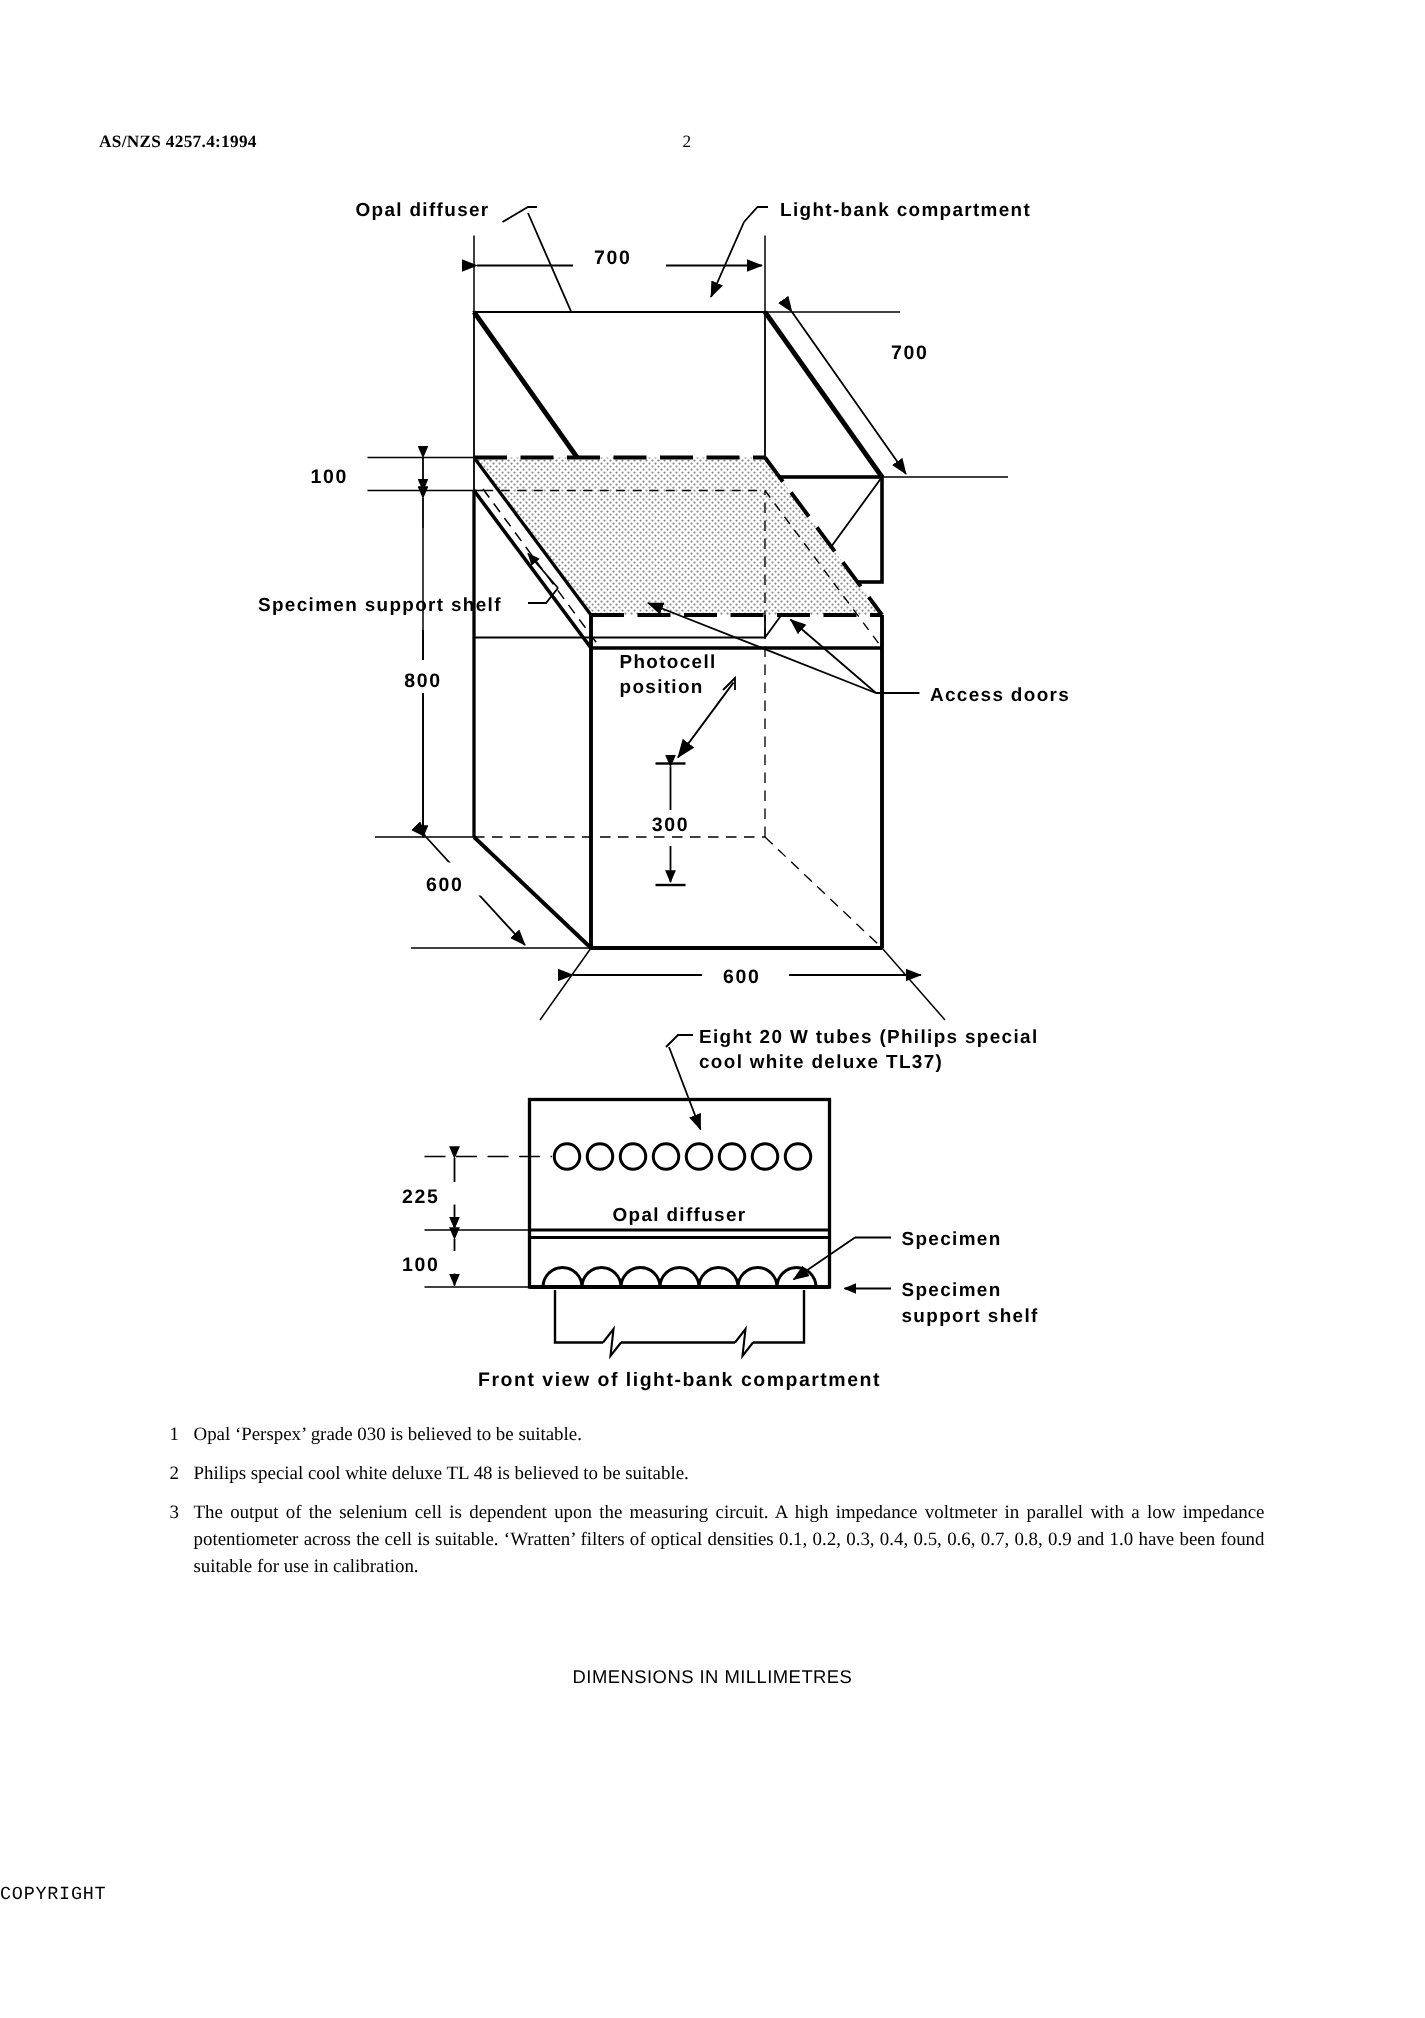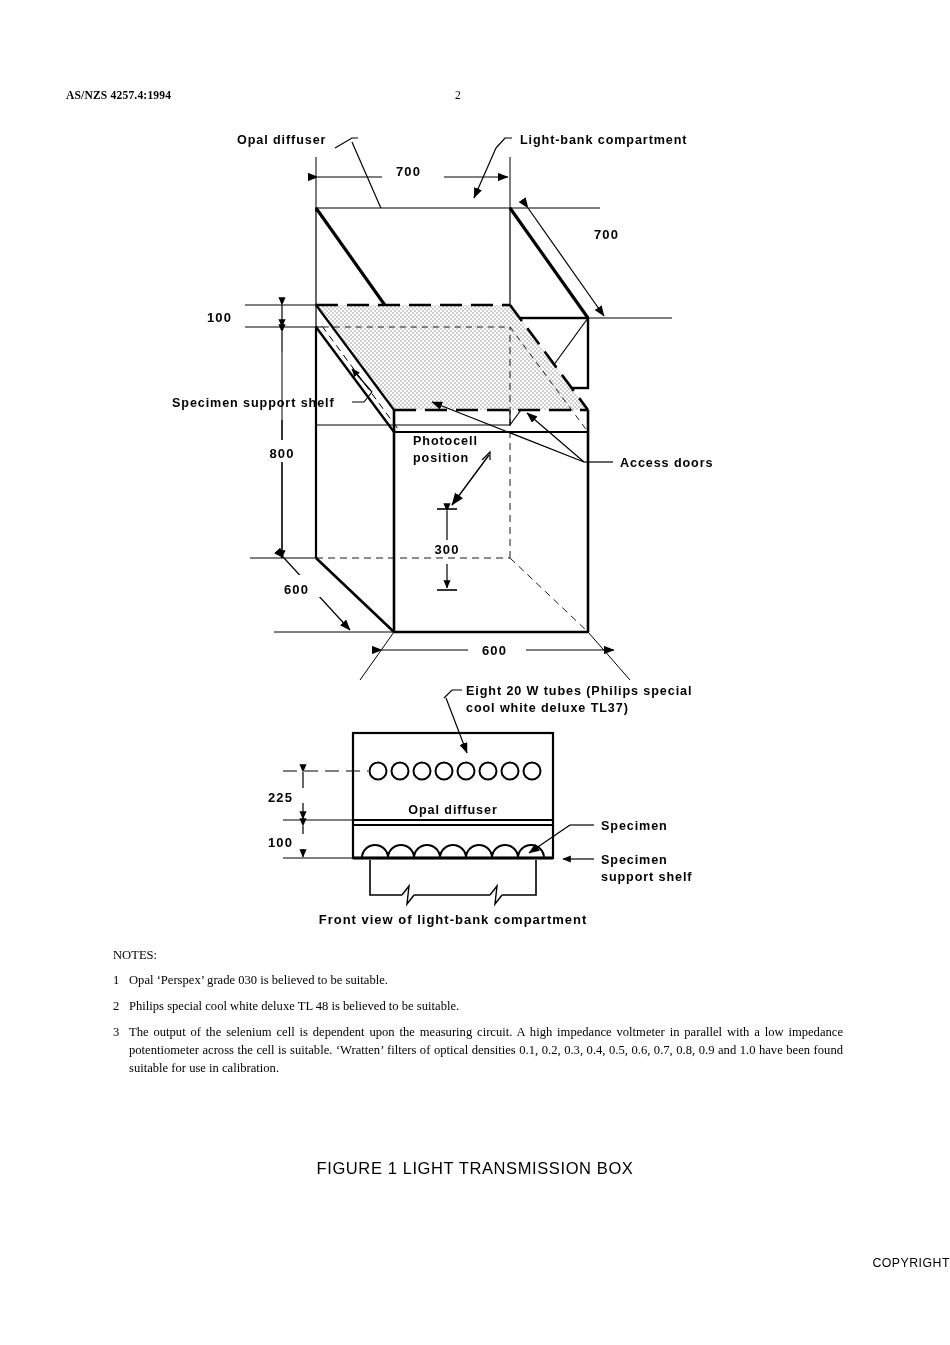--- a/index.html
+++ b/index.html
@@ -117,22 +117,22 @@
     text-align: center;
     font-family: "Liberation Sans", sans-serif;
     font-size: 16.5px;
     letter-spacing: 0.6px;
   }
   .copyright {
     position: absolute;
     top: 1256px;
     left: 0;
     width: 950px;
-    text-align: right;
-    font-family: Liberation Sans, sans-serif;
+    text-align: left;
+    font-family: Liberation Mono, monospace;
     font-size: 12.3px;
     letter-spacing: 0.5px;
   }
 </style>
 </head>
 <body>
 
 <div class="page">
 
   <div class="hdr-left">AS/NZS 4257.4:1994</div>
@@ -344,34 +344,33 @@
         <path d="M502,775 L536,775 L536,740" fill="none" stroke="#000" stroke-width="1.6"></path>
         <path d="M402,775 L409,766 L407,784 L414,775" fill="none" stroke="#000" stroke-width="1.4"></path>
         <path d="M490,775 L497,766 L495,784 L502,775" fill="none" stroke="#000" stroke-width="1.4"></path>
       </g>
 
       <text class="caption-label" x="453" y="804" text-anchor="middle">Front view of light-bank compartment</text>
     </g>
   </svg>
 
   <div class="notes">
-    <div class="notes-title">NOTES:</div>
 
     <div class="note-row">
       <div class="note-num">1</div>
       <div class="note-txt">Opal ‘Perspex’ grade 030 is believed to be suitable.</div>
     </div>
 
     <div class="note-row">
       <div class="note-num">2</div>
       <div class="note-txt">Philips special cool white deluxe TL 48 is believed to be suitable.</div>
     </div>
 
     <div class="note-row">
       <div class="note-num">3</div>
       <div class="note-txt">The output of the selenium cell is dependent upon the measuring circuit. A high impedance voltmeter in parallel with a low impedance potentiometer across the cell is suitable. ‘Wratten’ filters of optical densities 0.1, 0.2, 0.3, 0.4, 0.5, 0.6, 0.7, 0.8, 0.9 and 1.0 have been found suitable for use in calibration.</div>
     </div>
   </div>
 
-  <div class="fig-caption">FIGURE  1   LIGHT TRANSMISSION BOX</div>
+  <div class="dims-note">DIMENSIONS IN MILLIMETRES</div>
   <div class="copyright">COPYRIGHT</div>
 
 </div>
 
 </body></html>

